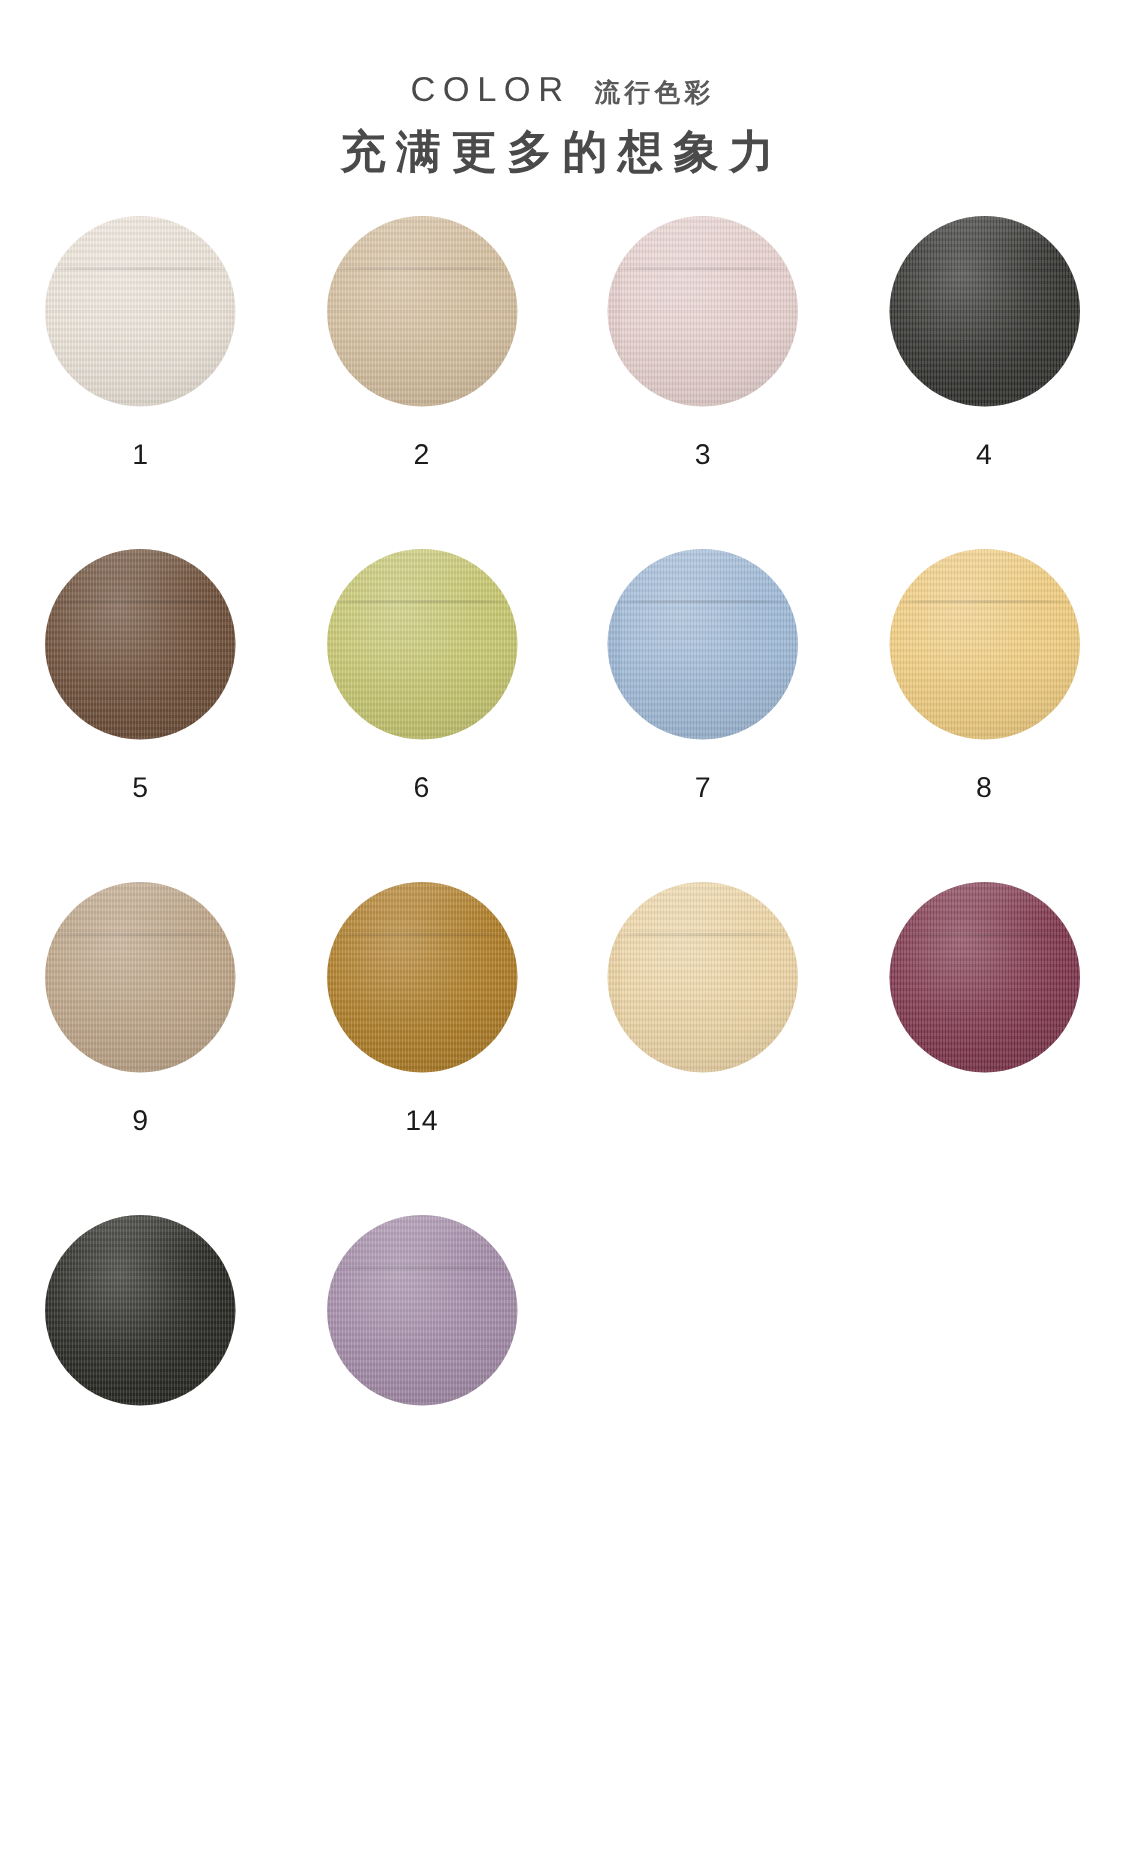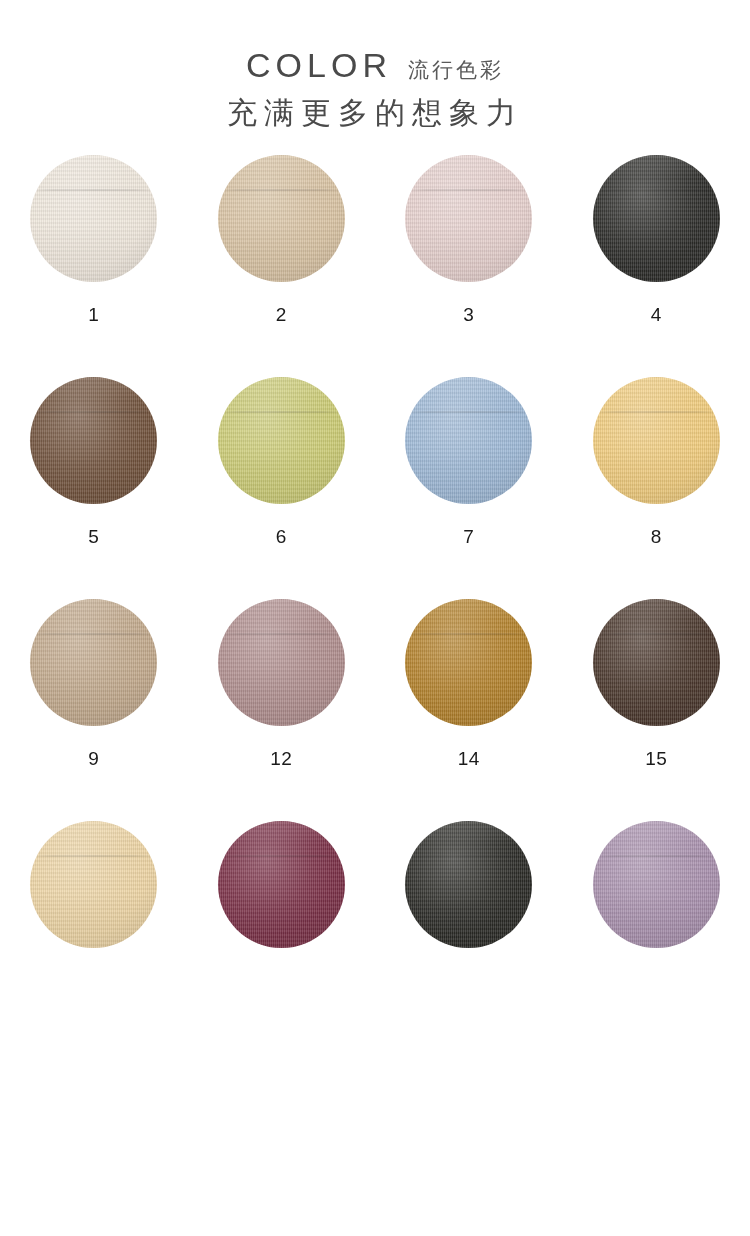--- a/index.html
+++ b/index.html
@@ -24,37 +24,37 @@
     text-align: center;
   }
   .title-line {
     display: flex;
     align-items: baseline;
     justify-content: center;
     gap: 16px;
     line-height: 1;
   }
   .title-en {
-    font-size: 34px;
+    font-size: 23px;
     font-weight: 500;
     letter-spacing: 5px;
     color: #4a4a4a;
     font-family: "Liberation Sans", "DejaVu Sans", sans-serif;
   }
   .title-cn-small {
-    font-size: 21px;
-    font-weight: 400;
+    font-size: 17px;
+    font-weight: 700;
     letter-spacing: 3px;
     color: #5a5a5a;
     font-family: "DejaVu Sans", "Liberation Sans", sans-serif;
   }
   .subtitle {
     margin-top: 14px;
     font-size: 30px;
-    font-weight: 400;
+    font-weight: 700;
     letter-spacing: 7px;
     color: #4a4a4a;
     line-height: 1.1;
     font-family: "DejaVu Sans", "Liberation Sans", sans-serif;
   }
 
   
   .swatch-grid {
     margin: 0 auto;
     padding: 0;
@@ -200,38 +200,26 @@
       </div>
       <div class="swatch-label">8</div>
     </div>
     <div class="swatch-cell">
       <div class="swatch-disc" style="background: rgb(194, 169, 140);">
         <div class="seam"></div>
       </div>
       <div class="swatch-label">9</div>
     </div>
     <div class="swatch-cell">
-      <div class="swatch-disc" style="background: rgb(176, 142, 142);">
-        <div class="seam"></div>
-      </div>
-      <div class="swatch-label">12</div>
-    </div>
-    <div class="swatch-cell">
       <div class="swatch-disc" style="background: rgb(179, 129, 42);">
         <div class="seam"></div>
       </div>
       <div class="swatch-label">14</div>
     </div>
     <div class="swatch-cell">
-      <div class="swatch-disc" style="background: rgb(74, 55, 44);">
-        <div class="seam"></div>
-      </div>
-      <div class="swatch-label">15</div>
-    </div>
-    <div class="swatch-cell">
       <div class="swatch-disc" style="background: rgb(237, 212, 164);">
         <div class="seam"></div>
       </div>
       <div class="swatch-label is-hidden">17</div>
     </div>
     <div class="swatch-cell">
       <div class="swatch-disc" style="background: rgb(122, 47, 70);">
         <div class="seam"></div>
       </div>
       <div class="swatch-label is-hidden">18</div>

